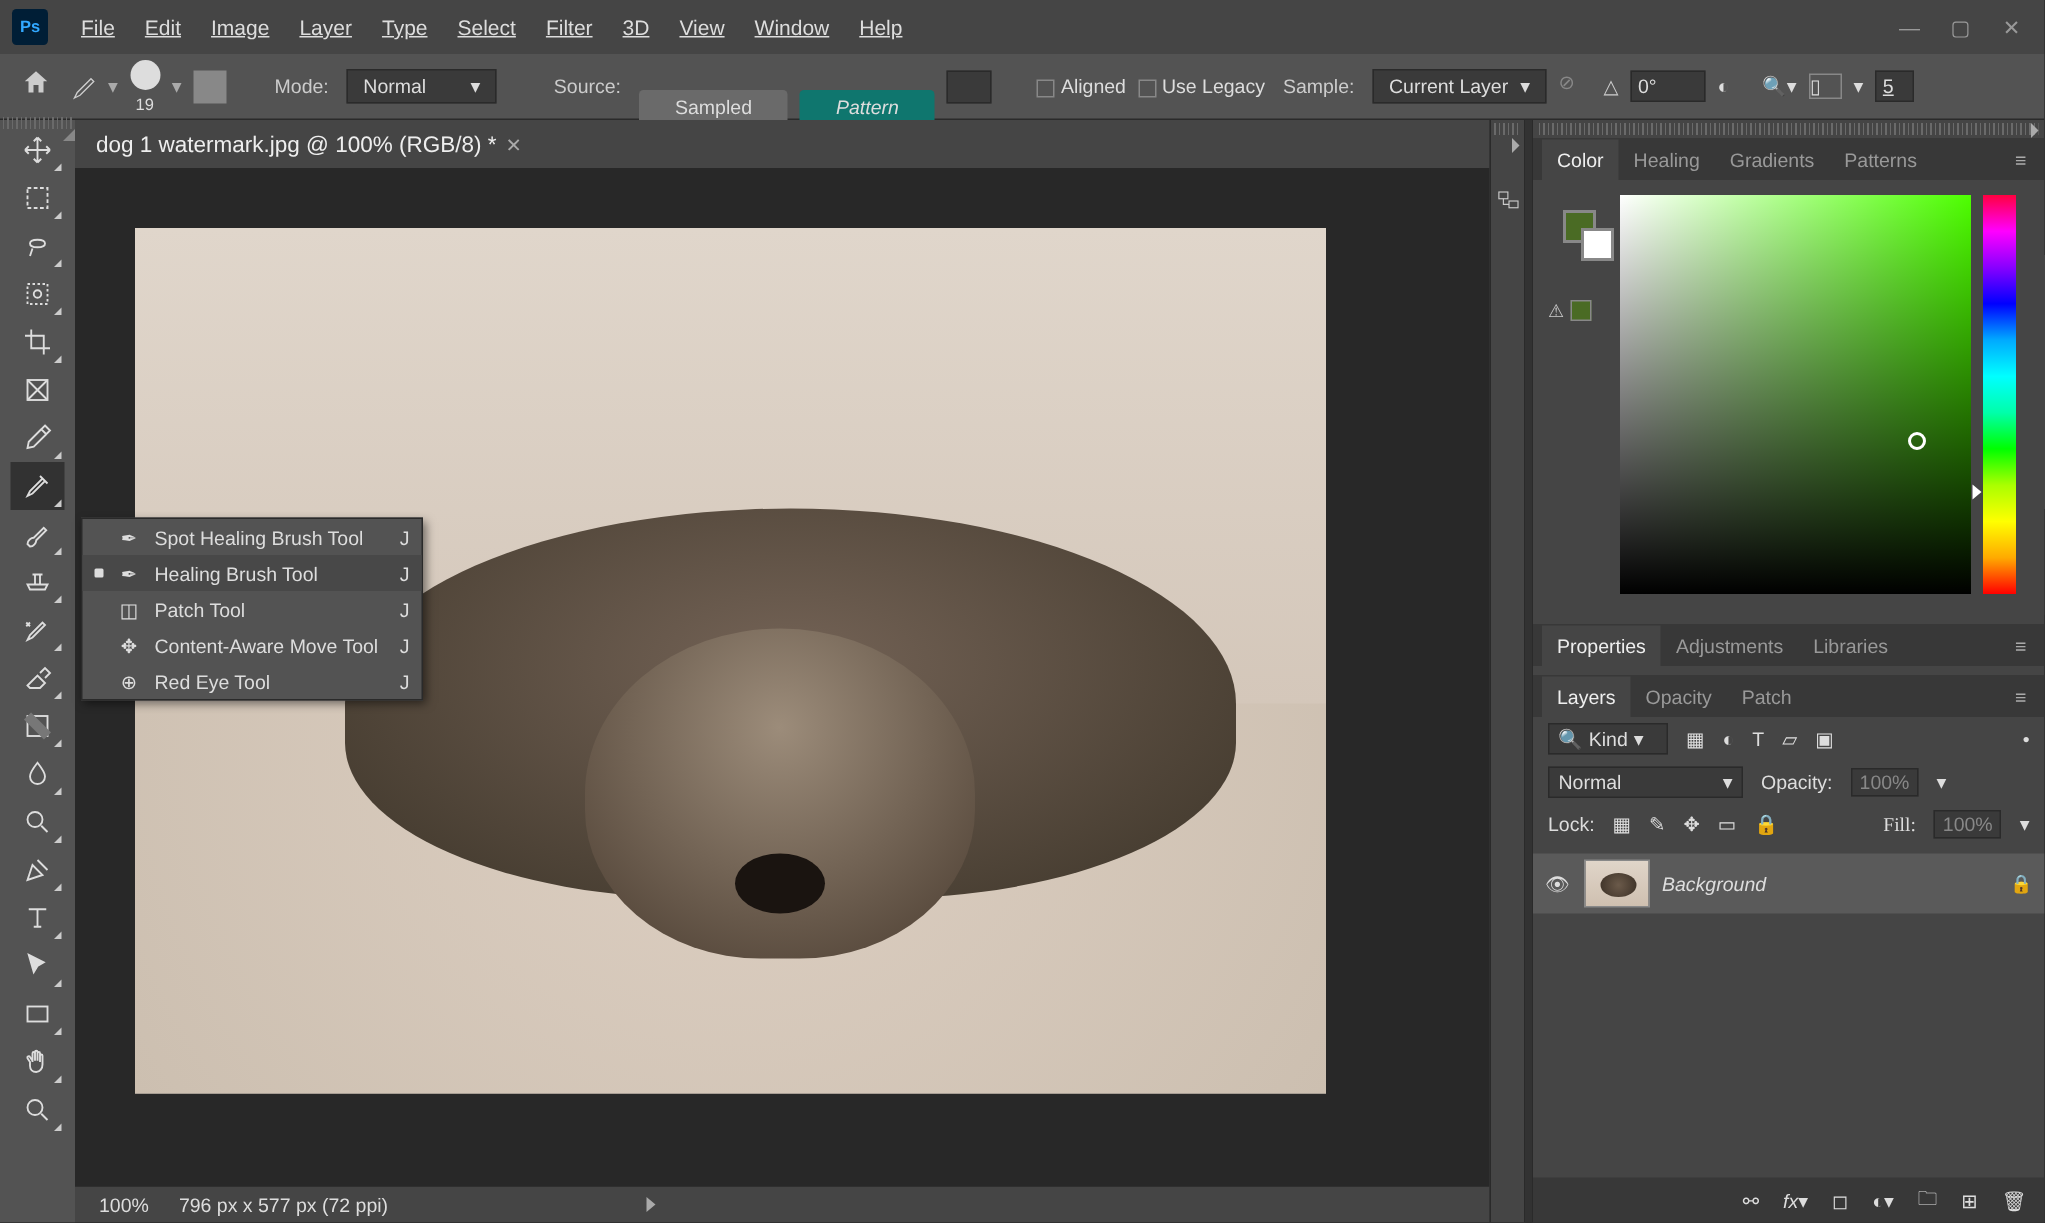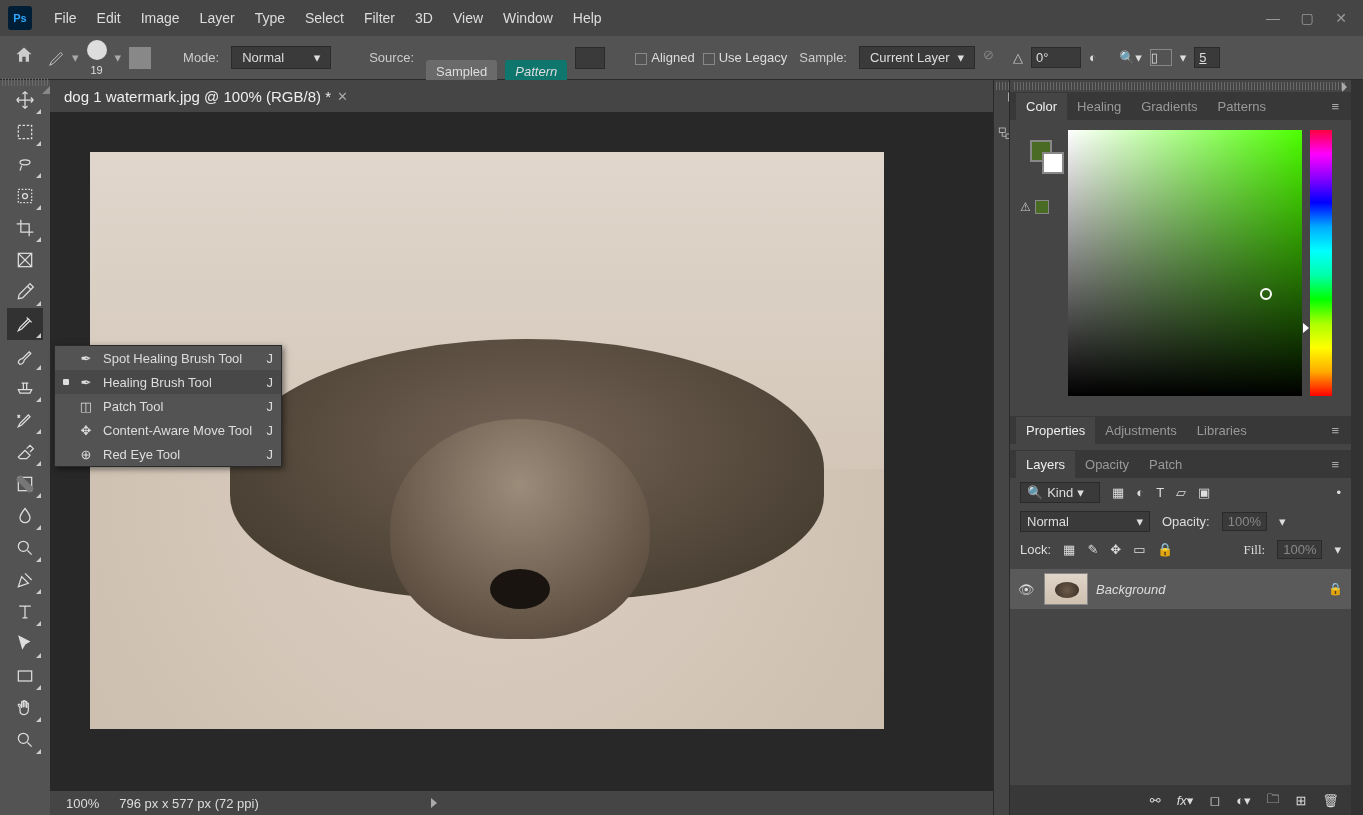--- a/index.html
+++ b/index.html
@@ -1,31 +1,31 @@
 <!DOCTYPE html>
 <html><head>
 <meta charset="utf-8">
 <style>
 * { margin:0; padding:0; box-sizing:border-box; font-family:"Segoe UI",Tahoma,sans-serif; font-size:13px; color:#ddd; user-select:none; }
 body { width:1363px; height:815px; background:#323232; overflow:hidden; position:relative; }
 
 
 .menubar { height:36px; background:#454545; display:flex; align-items:center; padding:0 8px; }
 .ps-logo { width:24px; height:24px; background:#001e36; color:#31a8ff; display:flex; align-items:center; justify-content:center; font-weight:bold; font-size:11px; border-radius:3px; margin-right:12px; }
-.menu-item { padding:6px 10px; cursor:pointer; font-size:14px; }
+.menu-item { padding:6px 10px; cursor:pointer; font-size:14px;text-decoration:underline; }
 .win-ctrl { margin-left:auto; display:flex; gap:6px; }
 .win-btn { width:28px; height:20px; display:flex; align-items:center; justify-content:center; color:#999; font-size:14px; }
 
 
 .optbar { height:44px; background:#535353; display:flex; align-items:center; padding:0 10px; gap:8px; border-bottom:1px solid #2a2a2a;}
 .opt-home { font-size:18px; color:#ccc; padding:4px; }
 .opt-brush { display:flex; align-items:center; gap:4px; }
 .brush-circle { width:20px; height:20px; border-radius:50%; background:#ddd; }
 .opt-sel { background:#3a3a3a; border:1px solid #2a2a2a; padding:3px 10px; min-width:100px; display:flex; justify-content:space-between; align-items:center; }
-.opt-btn { background:#6a6a6a; padding:4px 10px; border-radius:3px;margin-top:28px; }
+.opt-btn { background:#6a6a6a; padding:4px 24px; border-radius:3px;margin-top:28px; }
 .opt-btn.sel { background:#0f766e;font-style:italic; }
 .opt-lbl { color:#ccc; font-size:13px; padding:0 4px;}
 .opt-chk { width:12px; height:12px; border:1px solid #888; display:inline-block; vertical-align:middle; margin-right:4px;}
 .opt-num { background:#3a3a3a; border:1px solid #2a2a2a; width:50px; padding:2px 4px; }
 
 
 .toolbar { position:absolute; left:0; top:80px; width:50px; bottom:0; background:#535353; display:flex; flex-direction:column; align-items:center; padding-top:4px;}
 .toolbar-handle { width:46px; height:8px; background:repeating-linear-gradient(90deg,#6a6a6a 0 1px,transparent 1px 3px); position:absolute; top:-2px; left:2px;}
 .toolbar .corner-tri {position:absolute;top:6px;right:0;width:0;height:0;border-top:8px solid transparent;border-right:8px solid #888;}
 .tool { width:36px; height:32px; display:flex; align-items:center; justify-content:center; position:relative; margin:0 0 0px 0; }
@@ -60,21 +60,21 @@
 .fly-icon { width:18px; display:flex; justify-content:center;}
 .fly-key { margin-left:auto; }
 
 
 .dock-col { position:absolute; right:346px; top:80px; width:24px; bottom:0; background:#454545; border-left:1px solid #2a2a2a; border-right:1px solid #2a2a2a;}
 .dock-col .handle {height:8px; background:repeating-linear-gradient(90deg,#6a6a6a 0 1px,transparent 1px 3px); margin:2px;}
 .dock-col .tri {width:0;height:0;border-top:5px solid transparent;border-bottom:5px solid transparent;border-left:5px solid #aaa;position:absolute;top:12px;right:3px;}
 .dock-col .icon { width:24px;height:28px;display:flex;align-items:center;justify-content:center;margin-top:30px;}
 
 
-.panels { position:absolute; right:12px; top:80px; width:342px; bottom:0; background:#454545; display:flex; flex-direction:column; border-left:1px solid #2a2a2a;}
+.panels { position:absolute; right:0; top:80px; width:342px; bottom:0; background:#454545; display:flex; flex-direction:column; border-left:1px solid #2a2a2a;}
 .panel-handle { height:8px; background:repeating-linear-gradient(90deg,#6a6a6a 0 1px,transparent 1px 3px); margin:2px 4px; position:relative;}
 .panel-handle .tri {position:absolute;right:0;top:0;width:0;height:0;border-top:5px solid transparent;border-bottom:5px solid transparent;border-left:5px solid #aaa;}
 .panel-tabs { display:flex; height:28px; background:#383838; align-items:center; padding:0 6px; gap:0;}
 .panel-tab { padding:6px 10px; color:#999; font-size:13px;}
 .panel-tab.active { background:#454545; color:#eee;}
 .panel-menu {margin-left:auto;color:#aaa;padding:0 6px;}
 .panel-body { background:#454545; padding:10px; }
 
 
 .color-panel .swatch-fg { position:absolute; width:22px; height:22px; background:#4a6b24; border:2px solid #888; left:10px; top:10px;}

